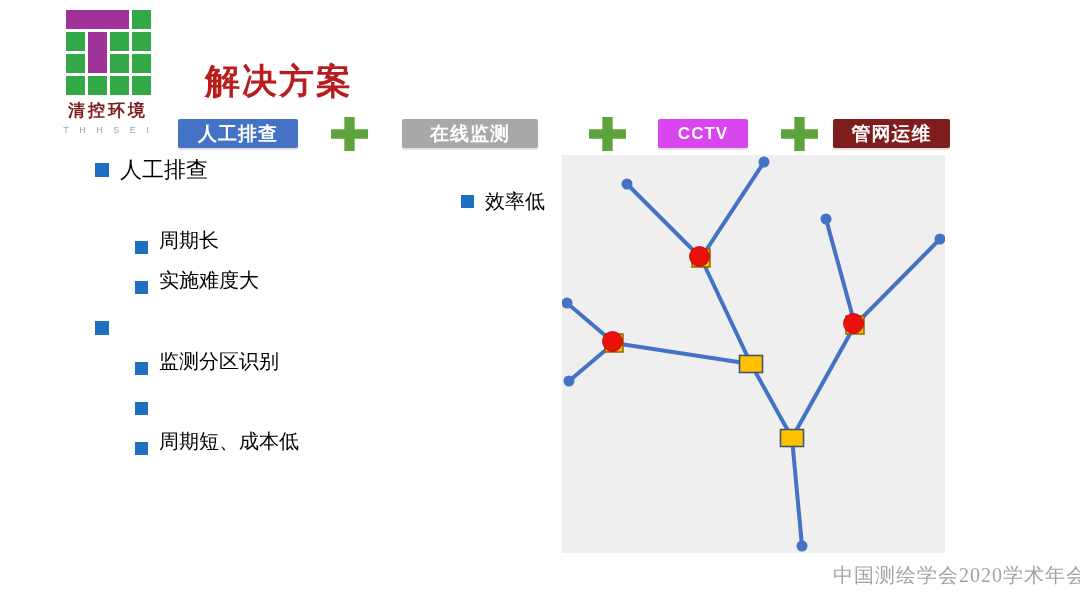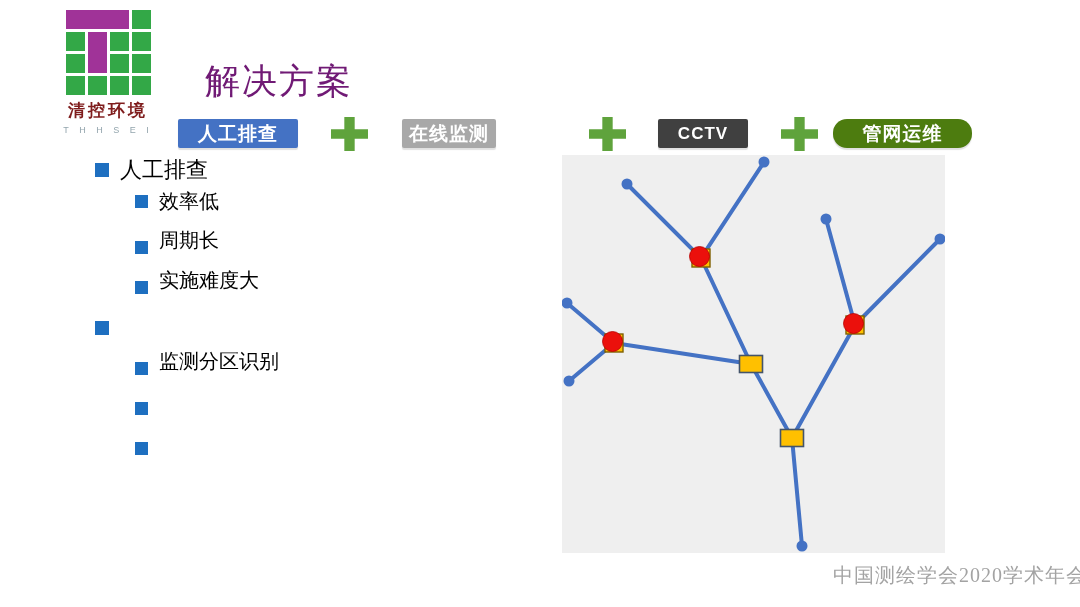--- a/index.html
+++ b/index.html
@@ -52,45 +52,45 @@
     color: #93a5ad;
     white-space: nowrap;
   }
 
   
   .slide-title {
     position: absolute;
     left: 205px;
     top: 58px;
     font-size: 35px;
-    font-weight: normal;
-    color: #701a75;
+    font-weight: bold;
+    color: #b91c1c;
     letter-spacing: 2px;
   }
 
   
   .pipeline { position: absolute; left: 0; top: 0; width: 100%; height: 100%; pointer-events: none; }
   .step {
     position: absolute;
     top: 119px;
     height: 29px;
     display: flex;
     align-items: center;
     justify-content: center;
     color: #ffffff;
     font-weight: bold;
     font-size: 19px;
     border-radius: 2px;
     box-shadow: 0 2px 1px rgba(0,0,0,0.12);
     letter-spacing: 1px;
   }
   .step.idx0 { left: 178px; width: 120px; background: #4472C4; }
-  .step.idx1 { left: 402px; width: 94px; background: #A8A8A8; }
-  .step.idx2 { left: 658px; width: 90px;  background: #404040; font-size: 17px; }
-  .step.idx3 { left: 833px; width: 139px; background: #4d7c0f; border-radius: 14px; }
+  .step.idx1 { left: 402px; width: 136px; background: #A8A8A8; }
+  .step.idx2 { left: 658px; width: 90px;  background: #d946ef; font-size: 17px; }
+  .step.idx3 { left: 833px; width: 117px; background: #7f1d1d; }
   .plus {
     position: absolute;
     top: 117px;
     width: 37px;
     height: 34px;
     background: #5FA33C;
     clip-path: polygon(36% 0, 64% 0, 64% 36%, 100% 36%, 100% 64%, 64% 64%, 64% 100%, 36% 100%, 36% 64%, 0 64%, 0 36%, 36% 36%);
   }
   .plus.idx0 { left: 331px; }
   .plus.idx1 { left: 589px; }
@@ -108,21 +108,21 @@
   .bullet-item { display: flex; align-items: center; }
   .bullet-item .sq {
     flex: 0 0 auto;
     background: #1E6FC0;
     margin-right: 11px;
   }
   .bullet-item.lvl1 { font-size: 22px; height: 27px; }
   .bullet-item.lvl1 .sq { width: 14px; height: 14px; }
   .bullet-item.lvl2 { font-size: 20px; height: 26px; padding-left: 40px; }
   .bullet-item.lvl2 .sq { width: 13px; height: 13px; }
-  .bullet-item.gap-s { margin-top: 5px; }
+  .bullet-item.gap-s { margin-top: 5px; justify-content: flex-end; }
   .bullet-item.gap-l { margin-top: 14px; align-items: flex-end; }
 
   
   .diagram-panel {
     position: absolute;
     left: 562px;
     top: 155px;
     width: 383px;
     height: 398px;
     background: #EFEFEF;
@@ -198,20 +198,21 @@
     </div>
     <div class="bullet-item lvl2 gap-l">
       <span class="sq"></span>
       <span>监测分区识别</span>
     </div>
     <div class="bullet-item lvl2 gap-l">
       <span class="sq"></span>
     </div>
     <div class="bullet-item lvl2 gap-l">
       <span class="sq"></span>
+      <span>周期短、成本低</span>
     </div>
   </div>
 
 <div class="diagram-panel">
   <svg id="net-svg" viewBox="0 0 383 398" xmlns="http://www.w3.org/2000/svg">
       <line x1="65" y1="29" x2="139" y2="103" stroke="#4472C4" stroke-width="4" stroke-linecap="round"></line>
       <line x1="202" y1="7" x2="139" y2="103" stroke="#4472C4" stroke-width="4" stroke-linecap="round"></line>
       <line x1="139" y1="103" x2="189" y2="209" stroke="#4472C4" stroke-width="4" stroke-linecap="round"></line>
       <line x1="5" y1="148" x2="52" y2="188" stroke="#4472C4" stroke-width="4" stroke-linecap="round"></line>
       <line x1="7" y1="226" x2="52" y2="188" stroke="#4472C4" stroke-width="4" stroke-linecap="round"></line>

